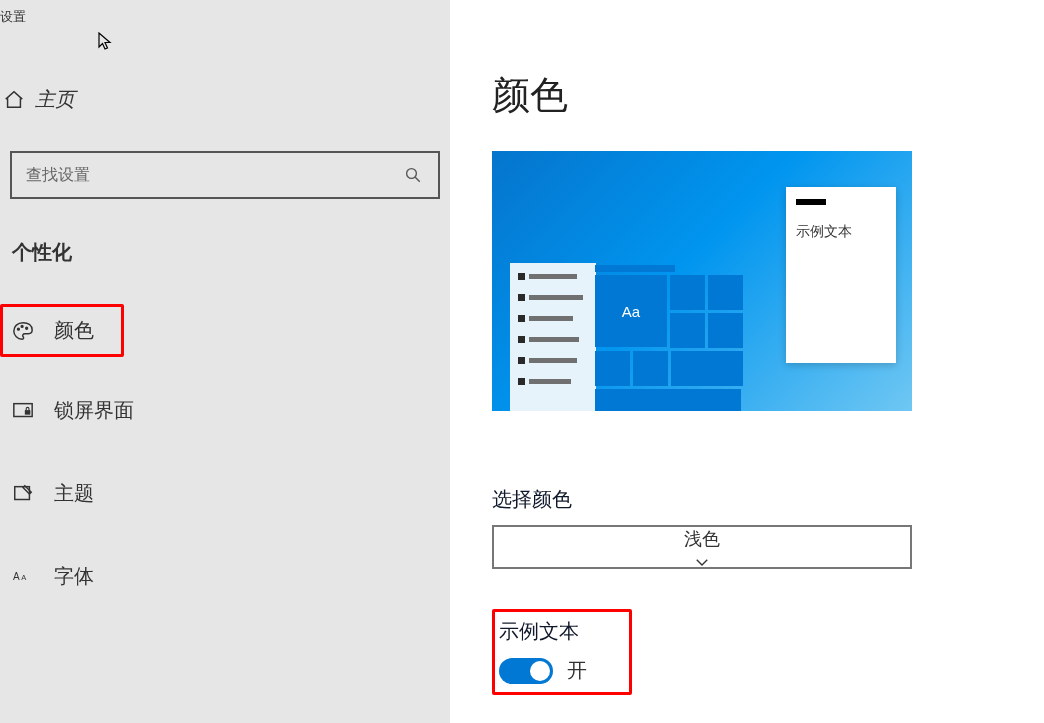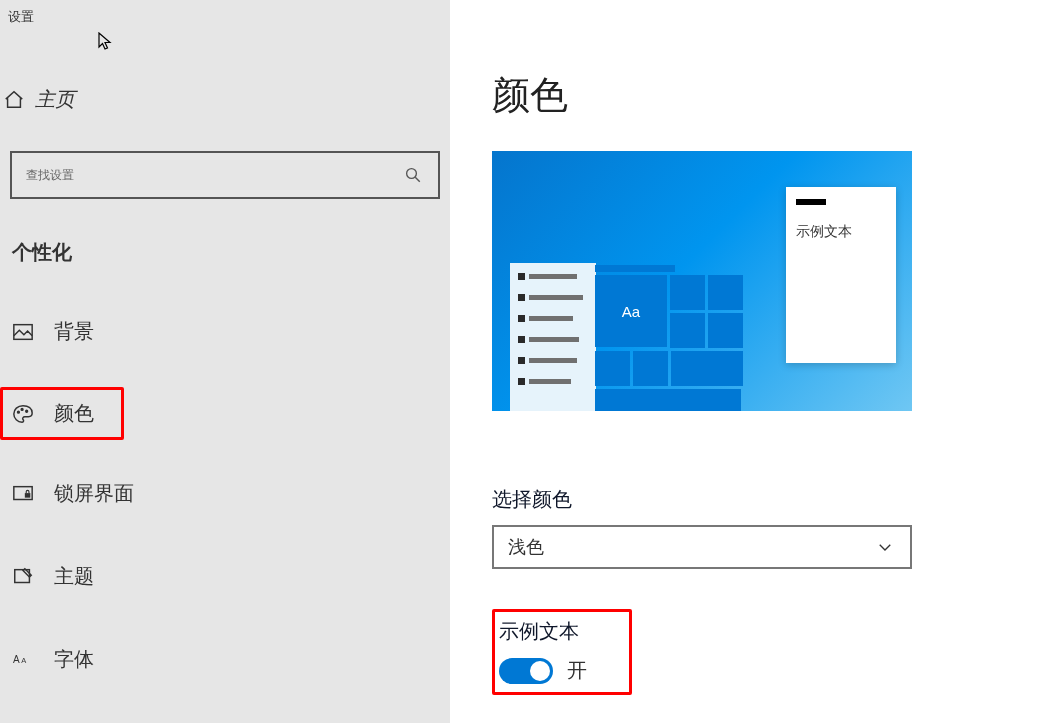--- a/index.html
+++ b/index.html
@@ -18,21 +18,20 @@
     .sidebar {
       width: 450px;
       height: 100%;
       background: #e6e6e6;
       padding: 8px 0 0 0;
       position: relative;
     }
     .window-title {
       font-size: 13px;
       color: #333;
-      padding-left: 8px;
       margin-bottom: 50px;
     }
     .cursor {
       position: absolute;
       top: 32px;
       left: 98px;
       width: 16px;
       height: 20px;
     }
     .nav-home {
@@ -62,21 +61,21 @@
       align-items: center;
       padding: 0 14px;
       color: #666;
       font-size: 18px;
       background: #e6e6e6;
     }
     .search-box input {
       flex: 1;
       border: none;
       background: transparent;
-      font-size: 12px;
+      font-size: 16px;
       outline: none;
       color: #333;
     }
     .search-box input::placeholder {
       color: #666;
     }
     .category-header {
       font-size: 20px;
       font-weight: 600;
       padding: 10px 12px;
@@ -223,20 +222,21 @@
       height: 44px;
       border: 2px solid #777;
       display: flex;
       align-items: center;
       justify-content: space-between;
       padding: 0 14px;
       font-size: 18px;
       color: #333;
       margin-bottom: 40px;
       cursor: pointer;
+      flex-direction: column;
     }
     .transparency-box {
       border: 3px solid #ff0000;
       border-radius: 2px;
       width: 140px;
       padding: 6px 8px 8px 4px;
     }
     .transparency-box .section-label {
       margin-bottom: 12px;
     }
@@ -290,29 +290,20 @@
     <span class="icon-wrap">
       <svg viewBox="0 0 24 24" width="18" height="18" fill="none" stroke="#555" stroke-width="1.8">
         <circle cx="10" cy="10" r="6.5"></circle>
           <line x1="15" y1="15" x2="21" y2="21"></line>
       </svg>
     </span>
   </div>
 
   <div class="category-header">个性化</div>
 
-  <div class="nav-item">
-    <span class="icon-wrap">
-      <svg viewBox="0 0 24 24" width="22" height="22" fill="none" stroke="#333" stroke-width="1.6">
-        <rect x="2" y="4" width="20" height="16"></rect>
-          <path d="M2 16 L8 10 L13 15 L17 11 L22 16"></path>
-      </svg>
-    </span>
-    <span>背景</span>
-  </div>
 
   <div class="highlight-box">
     <div class="nav-item">
       <span class="icon-wrap">
         <svg viewBox="0 0 24 24" width="22" height="22" fill="none" stroke="#333" stroke-width="1.6">
           <path d="M12 3 C6 3 2 7 2 12 C2 17 6 21 11 21 C13 21 13 19 12 18 C11 17 12 15 14 15 L18 15 C21 15 22 13 22 11 C22 6 18 3 12 3 Z"></path>
           <circle cx="7" cy="10" r="1" fill="#333"></circle>
             <circle cx="11" cy="7" r="1" fill="#333"></circle>
             <circle cx="16" cy="9" r="1" fill="#333"></circle>
         </svg>

